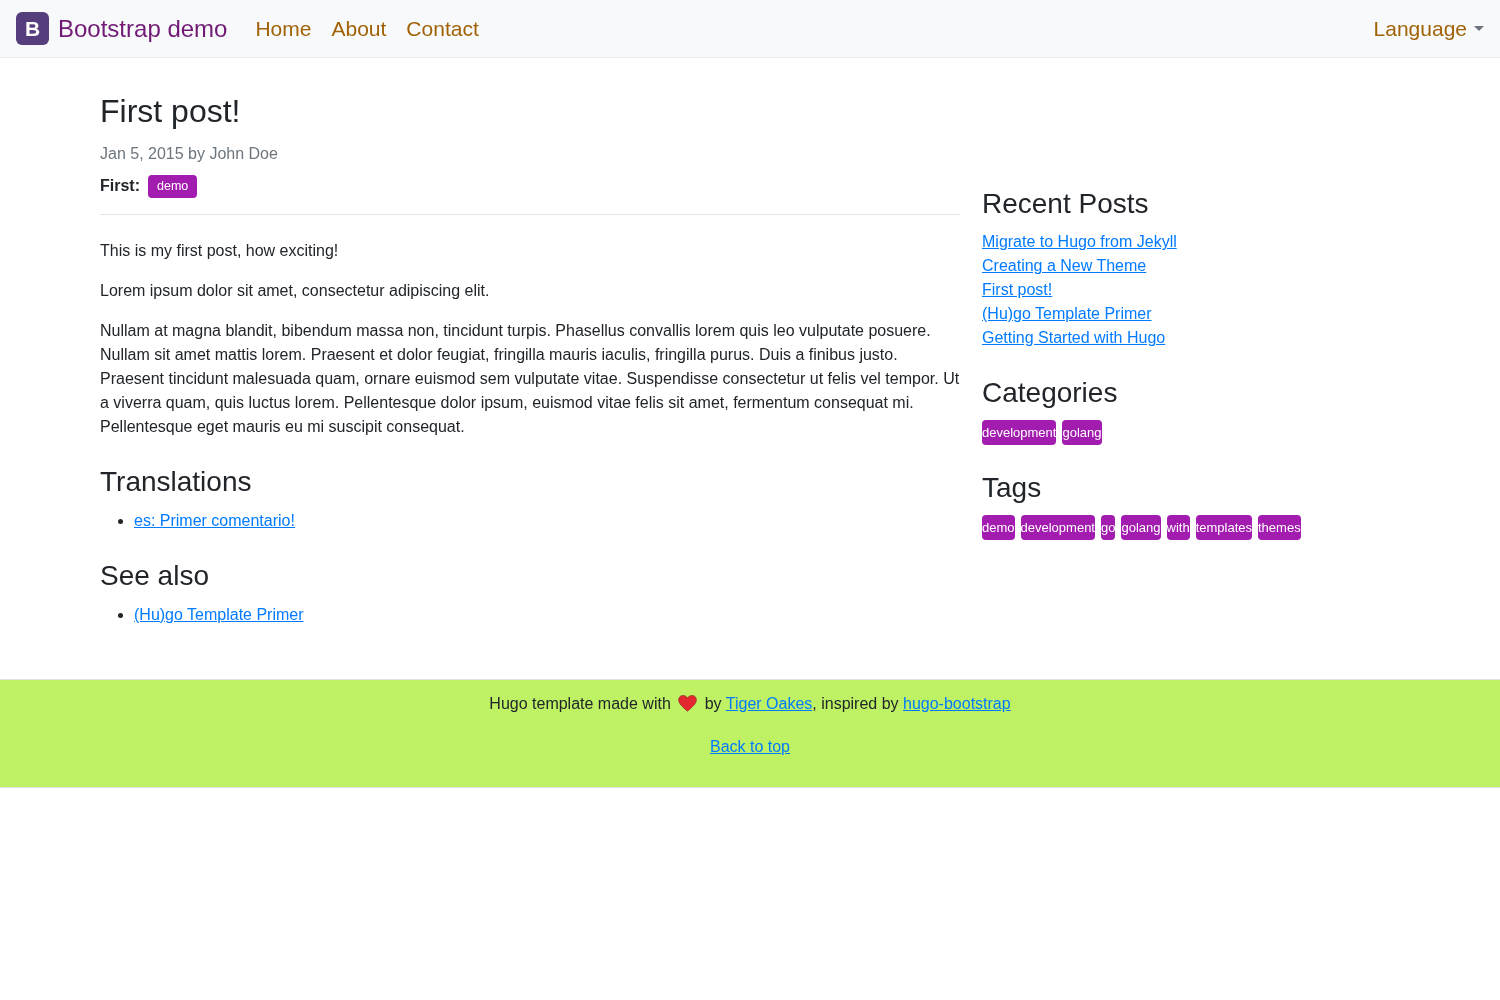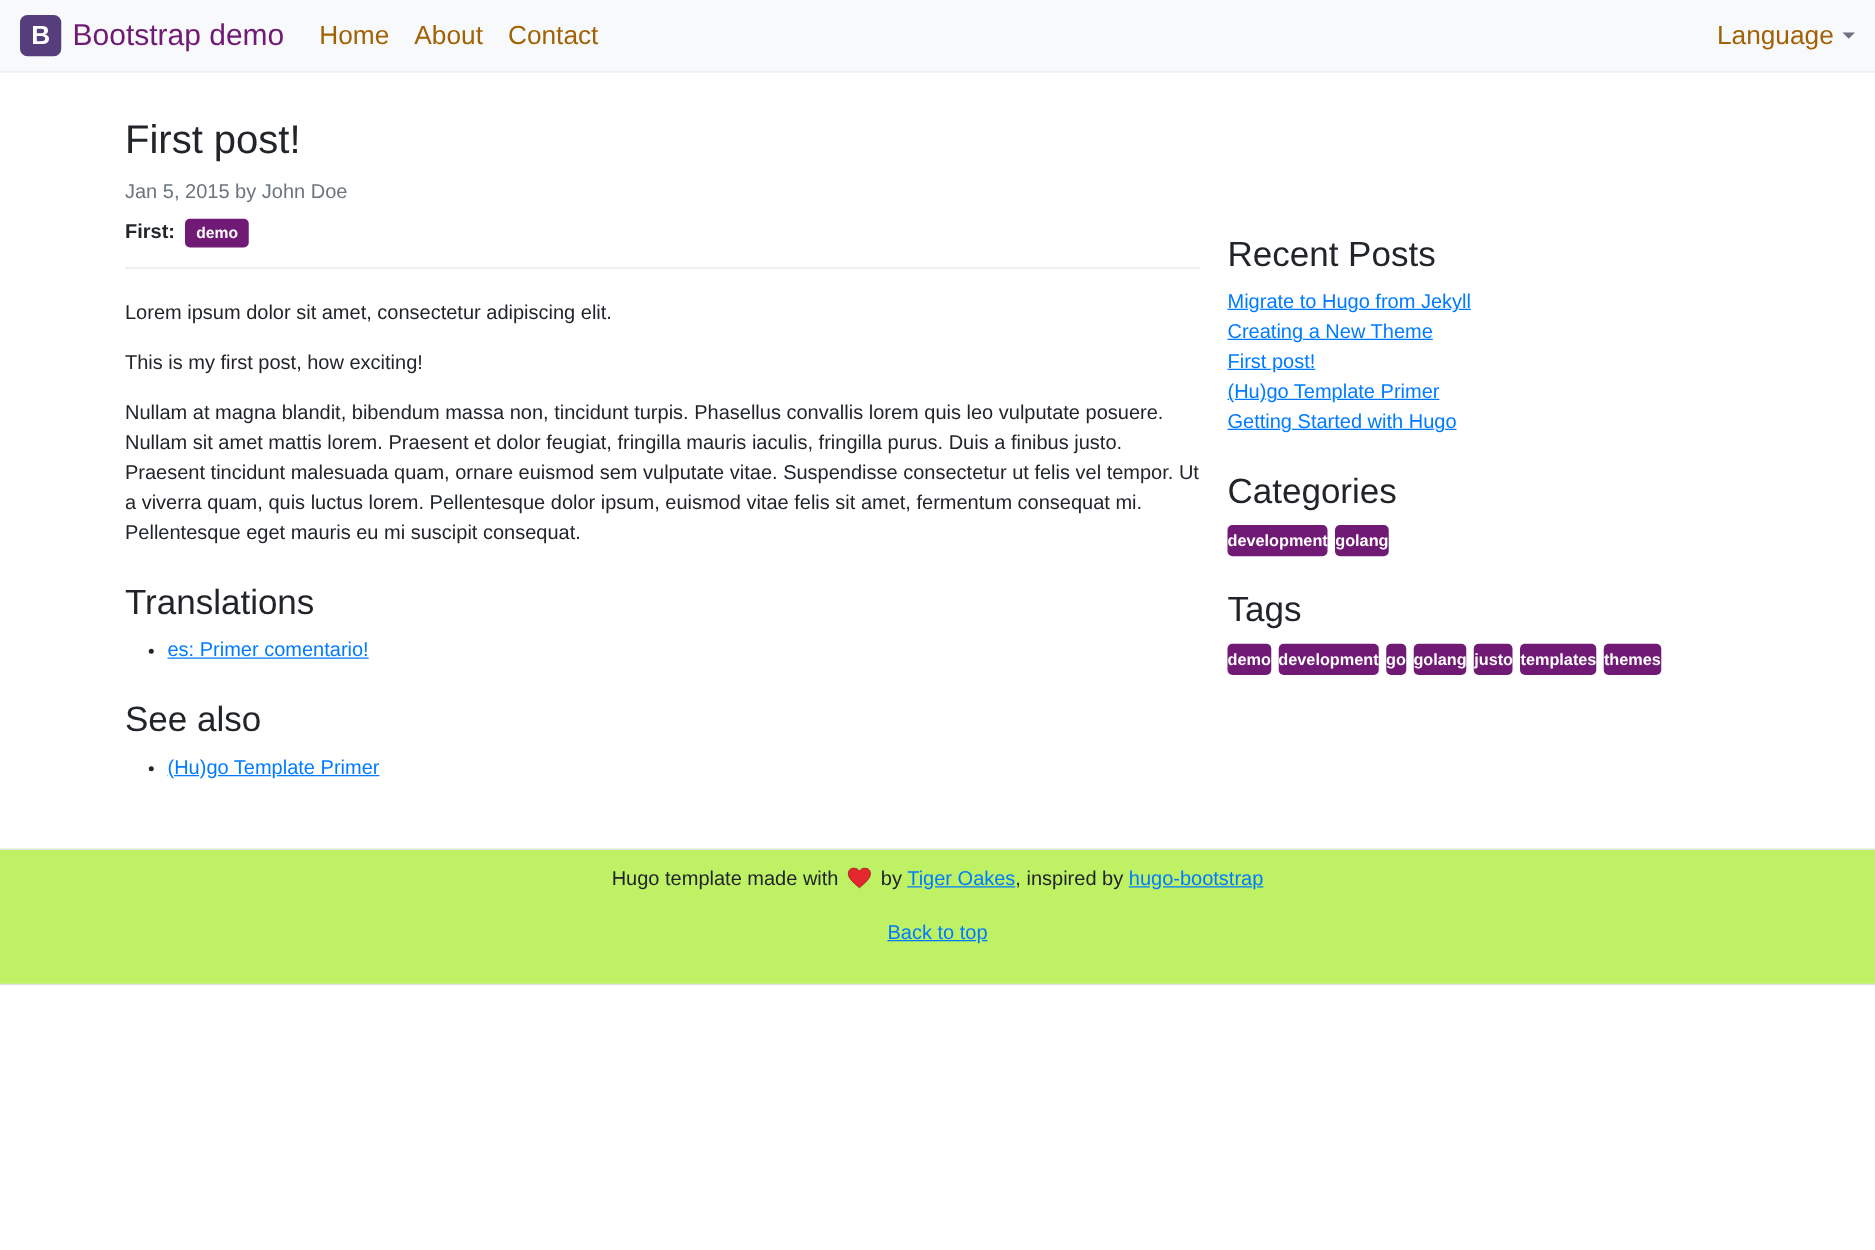--- a/index.html
+++ b/index.html
@@ -68,24 +68,24 @@
   main { width: 860px; flex: 0 0 860px; }
   aside { margin-left: 22px; flex: 1; }
 
   
   .post-title { font-size: 32px; font-weight: 500; line-height: 1.2; margin-bottom: 12px; }
   .post-meta { color: #6c757d; margin-bottom: 8px; }
   .tags-line { display: flex; align-items: center; margin-bottom: 16px; }
   .tags-label { font-weight: 700; margin-right: 8px; }
   .badge {
     display: inline-block;
-    background: #701a75;
+    background: #a21caf;
     color: #fff;
     font-size: 12.5px;
-    font-weight: 700;
+    font-weight: 400;
     padding: 5px 9px;
     border-radius: 4px;
     text-decoration: none;
     line-height: 1;
   }
   hr { border: none; border-top: 1px solid rgba(0,0,0,.1); margin: 0 0 24px 0; }
   main p.body-par { margin-bottom: 16px; }
   .section-heading { font-size: 28px; font-weight: 500; line-height: 1.2; margin: 26px 0 10px 0; }
   main ul.link-list { padding-left: 34px; margin-bottom: 16px; }
   main ul.link-list li { margin-bottom: 4px; }
@@ -140,22 +140,22 @@
 
   <main>
     <h1 class="post-title">First post!</h1>
     <p class="post-meta">Jan 5, 2015 by John Doe</p>
     <div class="tags-line">
       <span class="tags-label">First:</span>
       <a class="badge">demo</a>
     </div>
     <hr>
 
+    <p class="body-par">This is my first post, how exciting!</p>
     <p class="body-par">Lorem ipsum dolor sit amet, consectetur adipiscing elit.</p>
-    <p class="body-par">This is my first post, how exciting!</p>
     <p class="body-par">Nullam at magna blandit, bibendum massa non, tincidunt turpis. Phasellus convallis lorem quis leo vulputate posuere. Nullam sit amet mattis lorem. Praesent et dolor feugiat, fringilla mauris iaculis, fringilla purus. Duis a finibus justo. Praesent tincidunt malesuada quam, ornare euismod sem vulputate vitae. Suspendisse consectetur ut felis vel tempor. Ut a viverra quam, quis luctus lorem. Pellentesque dolor ipsum, euismod vitae felis sit amet, fermentum consequat mi. Pellentesque eget mauris eu mi suscipit consequat.</p>
 
     <h3 class="section-heading">Translations</h3>
     <ul class="link-list">
       <li>
         <a>es: Primer comentario!</a>
       </li>
     </ul>
 
     <h3 class="section-heading">See also</h3>
@@ -181,21 +181,21 @@
       <a class="badge">development</a>
       <a class="badge">golang</a>
     </div>
 
     <h3 class="section-heading">Tags</h3>
     <div class="badge-group">
       <a class="badge">demo</a>
       <a class="badge">development</a>
       <a class="badge">go</a>
       <a class="badge">golang</a>
-      <a class="badge">justo</a>
+      <a class="badge">with</a>
       <a class="badge">templates</a>
       <a class="badge">themes</a>
     </div>
   </aside>
 
 </div>
 
 <footer>
   <p class="credit">
     <span>Hugo template made with</span>

